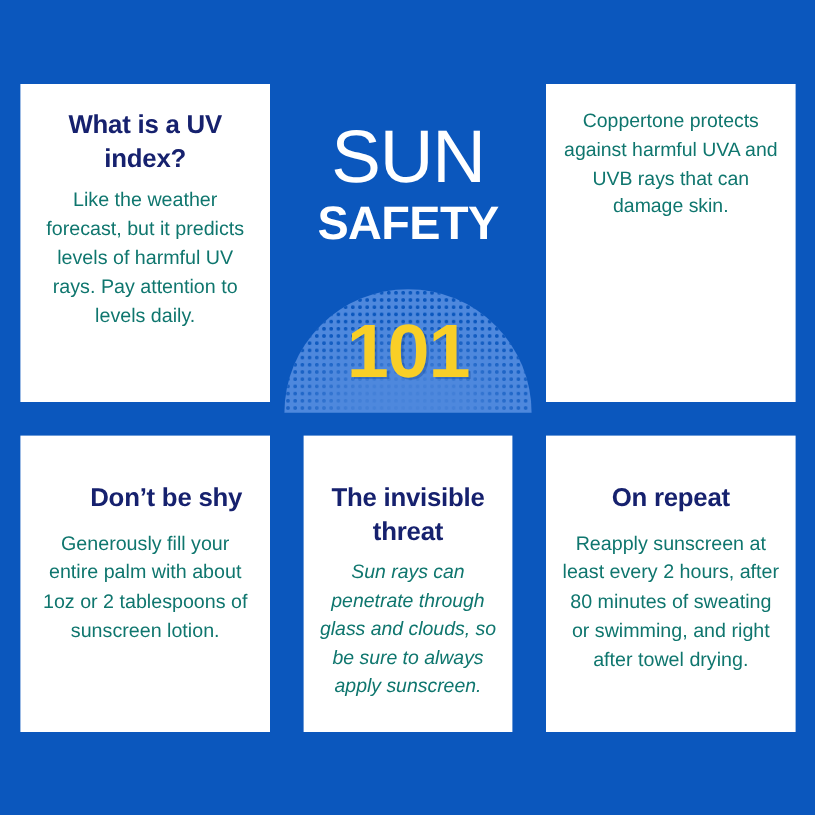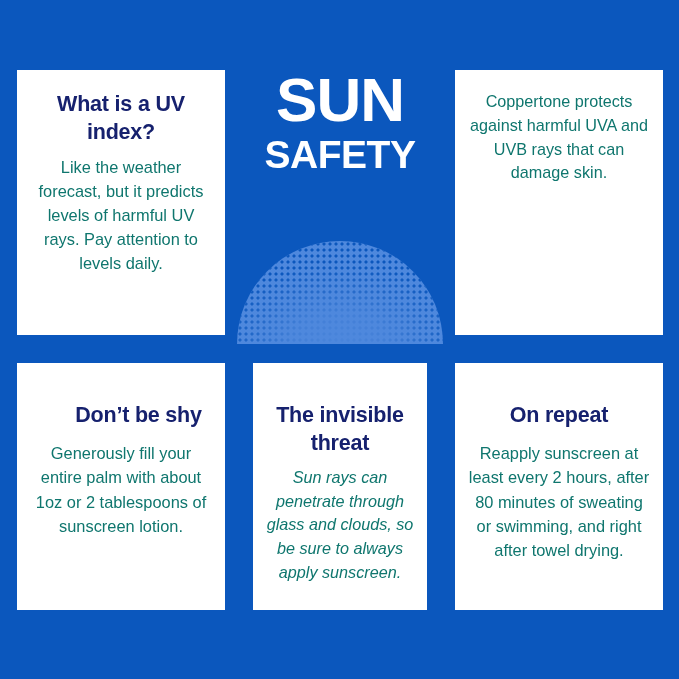--- a/index.html
+++ b/index.html
@@ -123,24 +123,25 @@
   .logo-text {
     position: relative;
     z-index: 3;
     display: flex;
     flex-direction: column;
     align-items: center;
     width: 100%;
   }
   .logo-sun {
     color: #ffffff;
-    font-weight: bold;
+    font-weight: normal;
     font-size: 62px;
     line-height: 0.98;
     letter-spacing: -1px;
+    margin-top: 32px;
   }
   .logo-safety {
     color: #ffffff;
     font-weight: bold;
     font-size: 39px;
     line-height: 1.02;
     letter-spacing: -0.5px;
     margin-top: 4px;
   }
   .logo-101 {
@@ -170,20 +171,21 @@
     </div>
 
     <div class="logo-cell">
       <div class="dome">
         <div class="dots"></div>
       </div>
       <div class="logo-text">
         <div class="logo-sun">SUN</div>
         <div class="logo-safety">SAFETY</div>
       </div>
+      <div class="logo-101">101</div>
     </div>
 
     <div class="card card-two">
       <p class="card-body">Coppertone protects against harmful UVA and UVB rays that can damage skin.</p>
     </div>
 
     <div class="card row2 card-shy">
       <h2 class="card-title">Don’t be shy</h2>
       <p class="card-body">Generously fill your entire palm with about 1oz or 2 tablespoons of sunscreen lotion.</p>
     </div>

